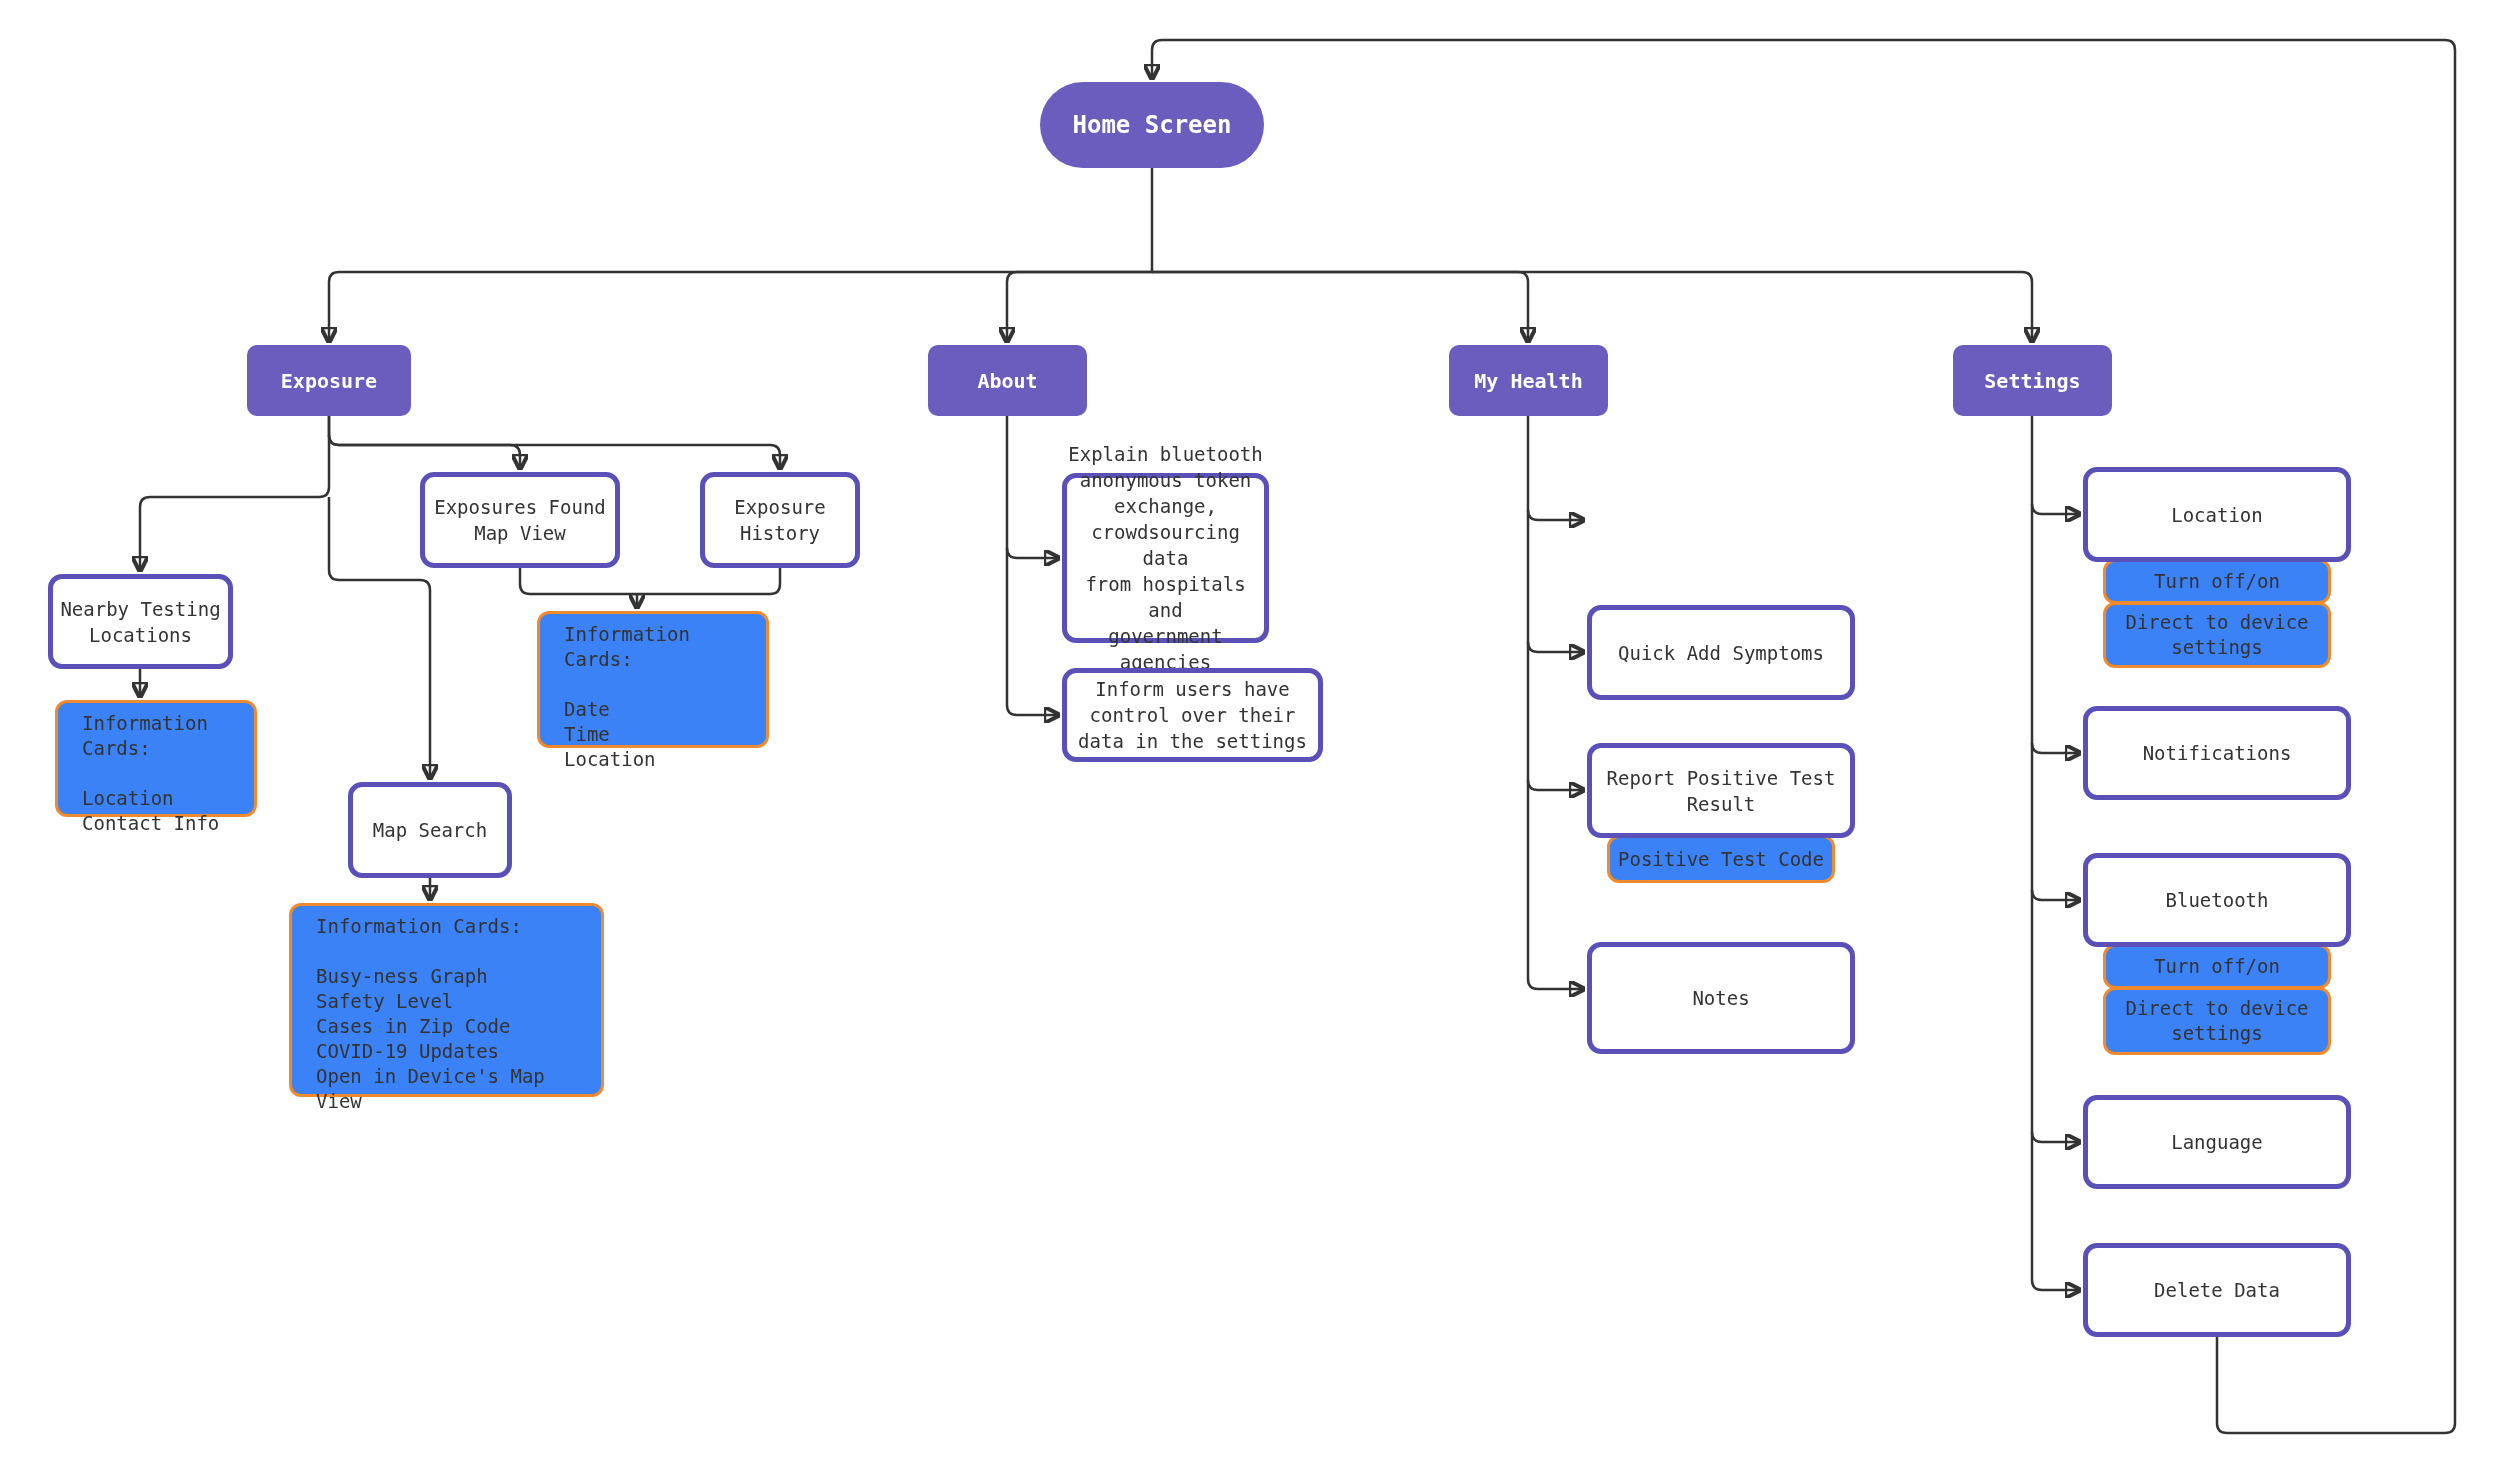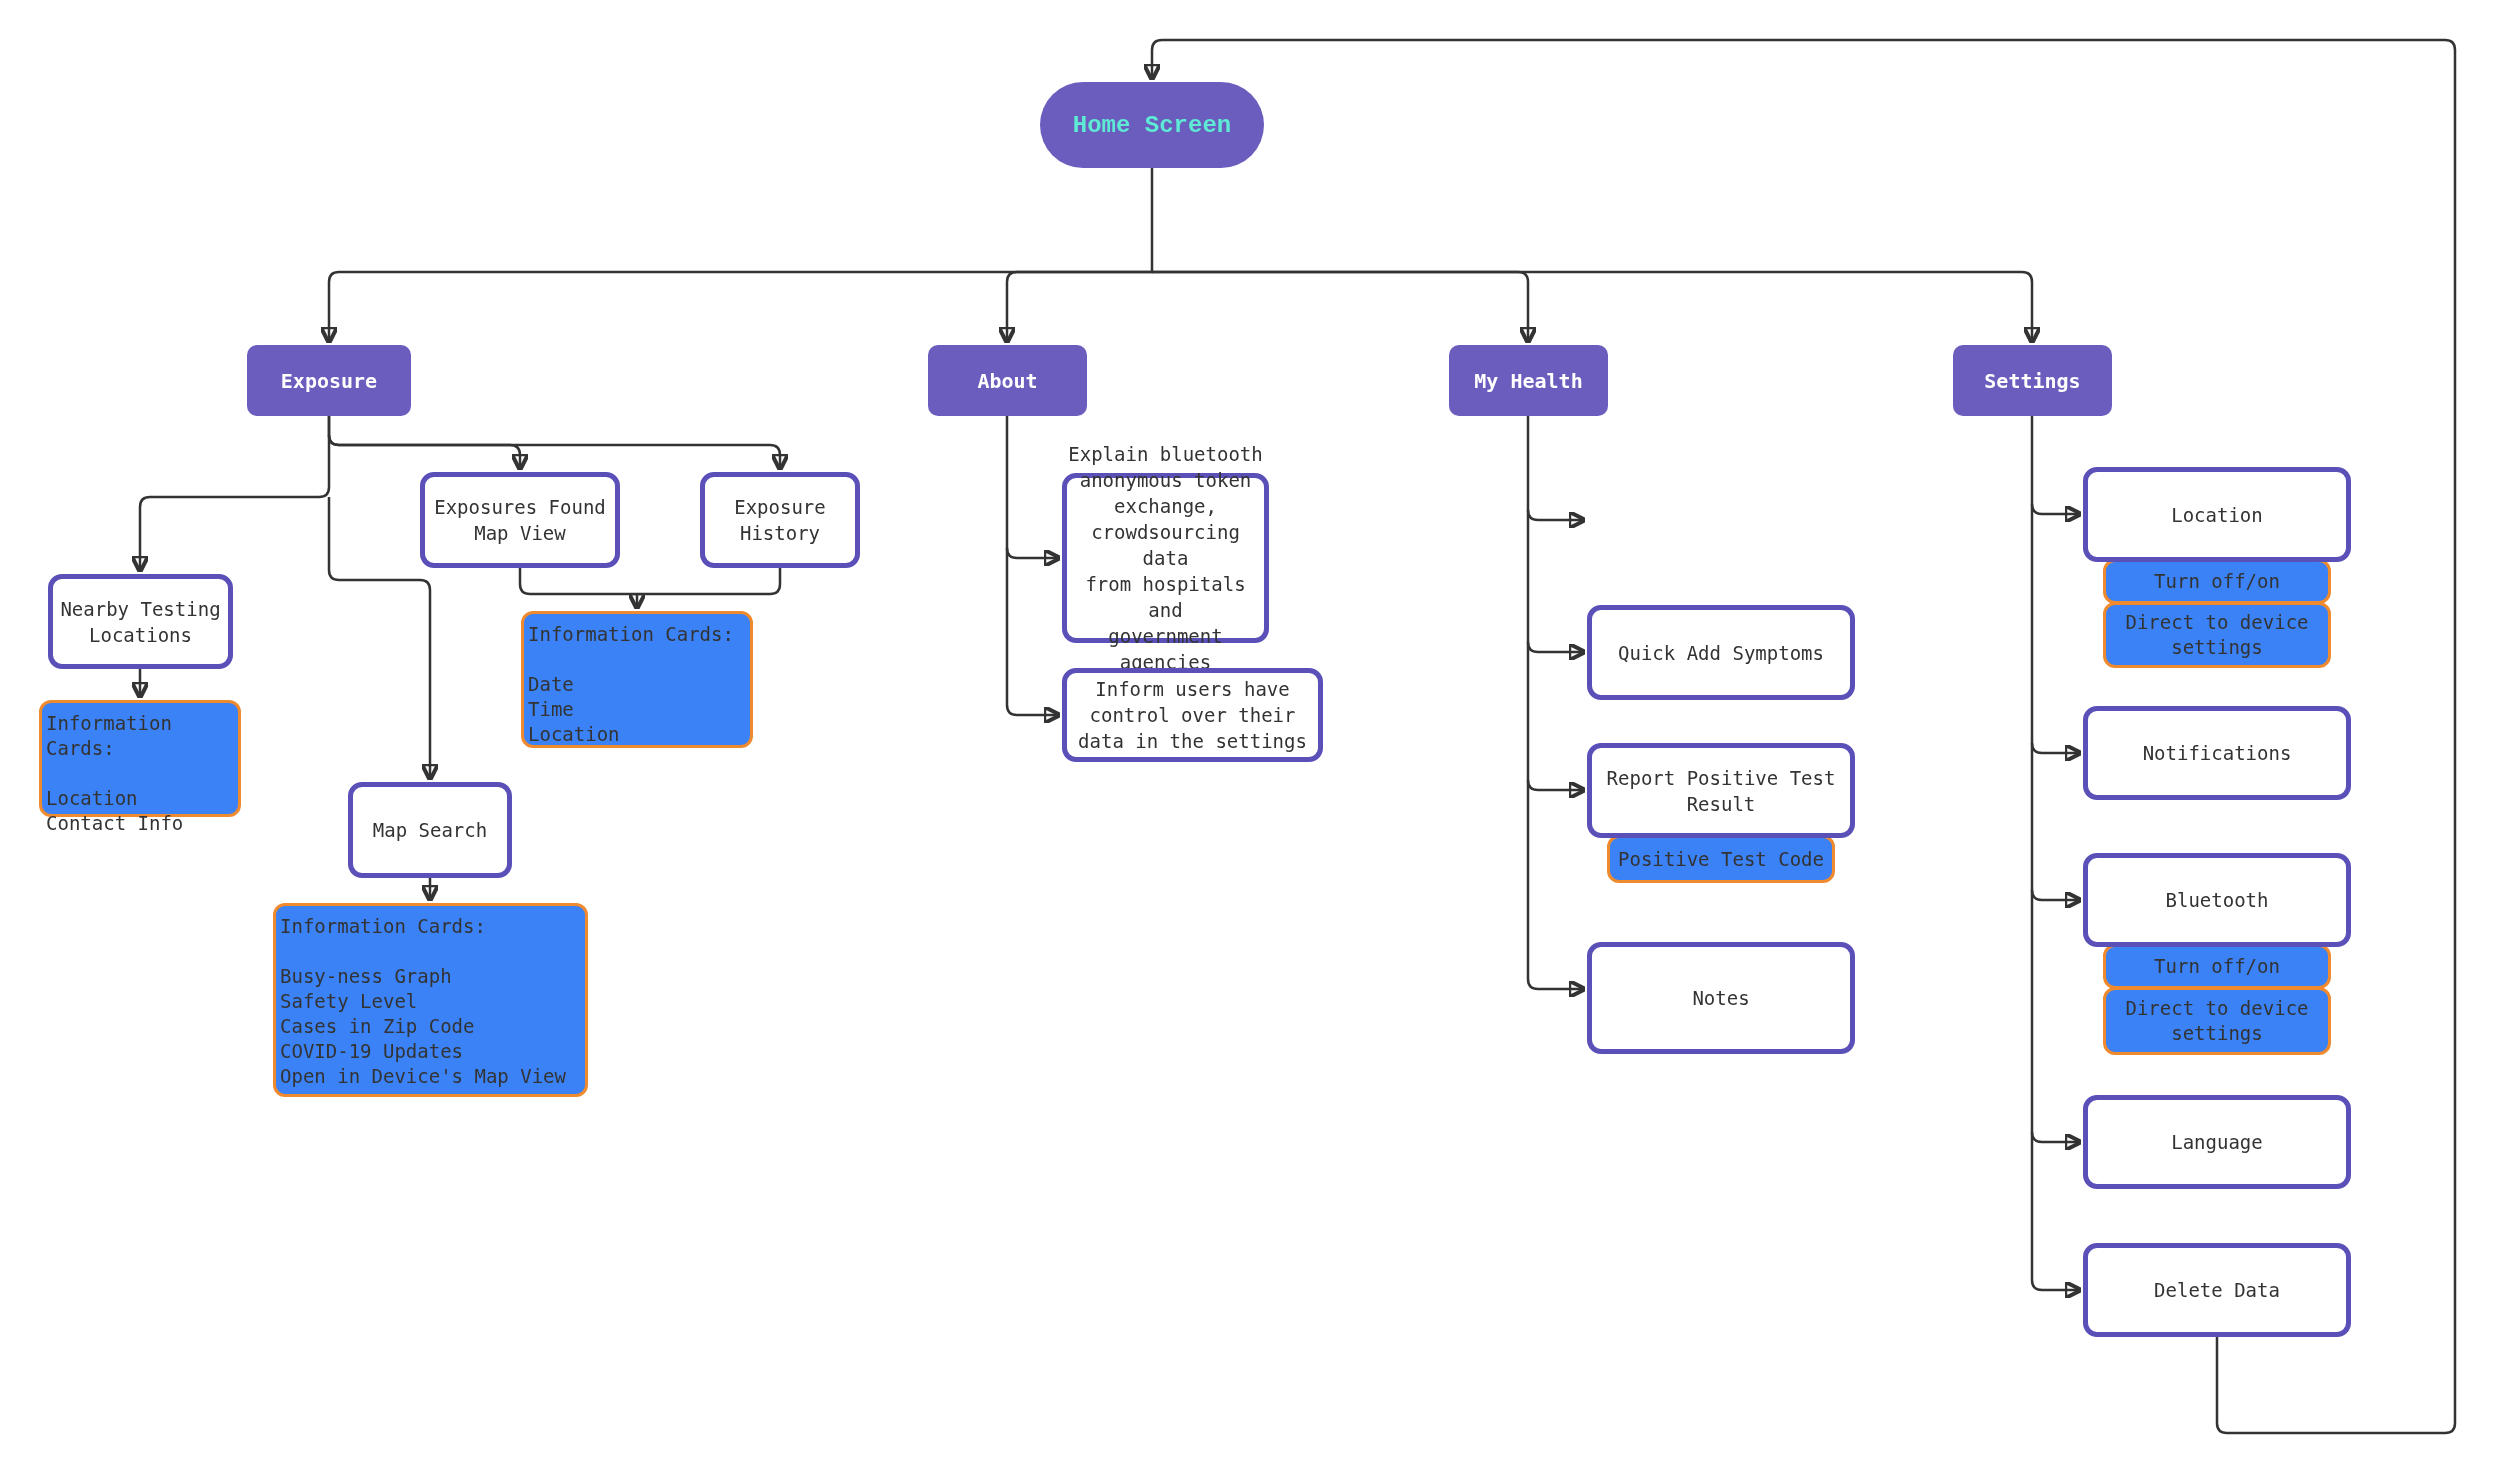--- a/index.html
+++ b/index.html
@@ -25,25 +25,24 @@
     background:var(--node-fill,#6a5dbe);
     border-radius:10px;
     color:#ffffff;
     font-weight:bold;
     font-size:20px;
     z-index:2;
   }
   .pill{
     background:var(--node-fill,#6a5dbe);
     border-radius:43px;
-    color:#5eead4;
+    color:#ffffff;
     font-weight:bold;
     font-size:24px;
     z-index:2;
-    font-family:Liberation Mono, monospace;
   }
   
   .box{
     background:#ffffff;
     border:5px solid var(--node-border,#5a50b8);
     border-radius:14px;
     font-size:19px;
     line-height:26px;
     z-index:2;
   }
@@ -52,21 +51,22 @@
     background:#3b82f6;
     border:3px solid var(--card-border,#f08a2e);
     border-radius:12px;
     font-size:19px;
     line-height:25px;
     z-index:1;
   }
   .card.left{
     align-items:flex-start;justify-content:flex-start;
     text-align:left;
-    padding:8px 4px;
+    padding:8px 24px;
+    margin-left:16px;
   }
   .card.center{text-align:center;}
 </style>
 </head>
 <body>
 
 <div class="canvas">
 
   <svg class="edges" viewBox="0 0 2500 1477">
     <defs>

